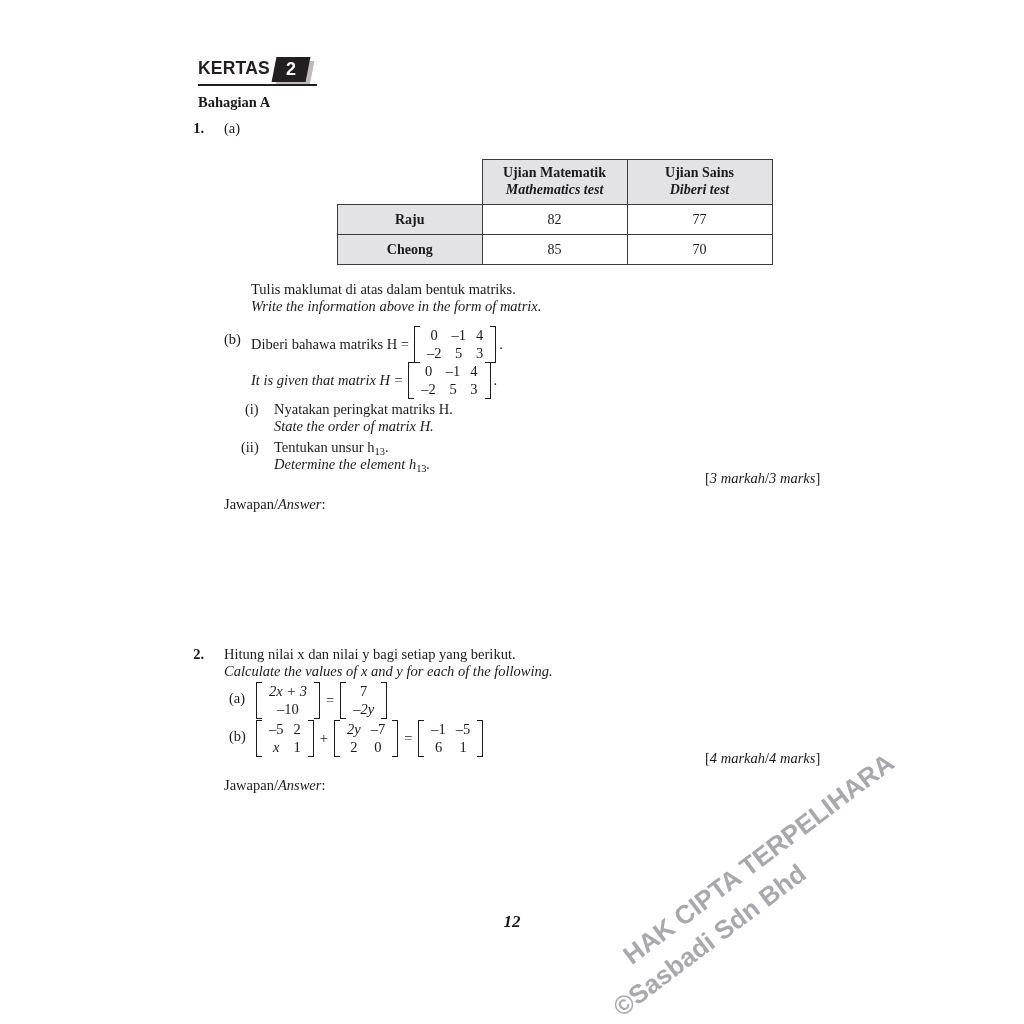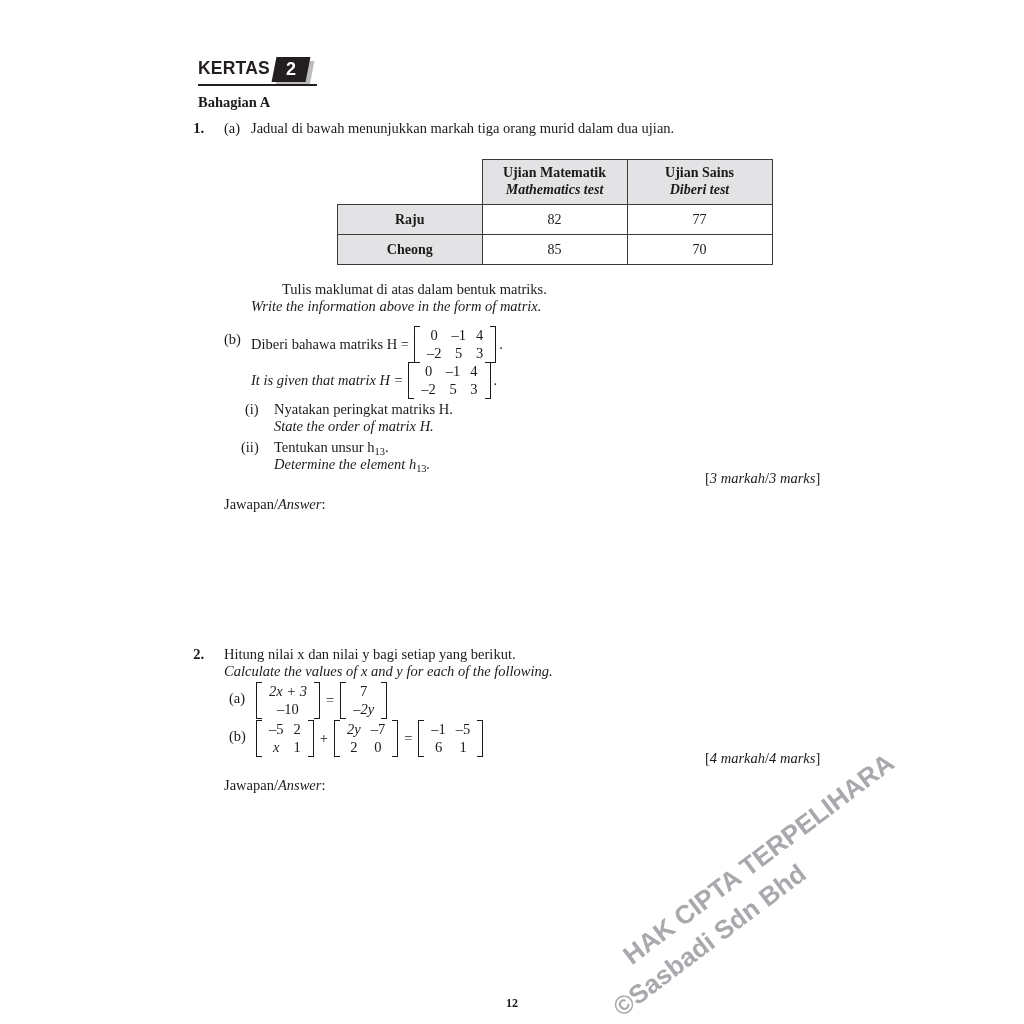--- a/index.html
+++ b/index.html
@@ -234,45 +234,45 @@
     top: 292px;
     font-size: 26px;
     transform: rotate(-37deg);
   }
 
   
   .page-number {
     position: absolute;
     left: 0;
     right: 0;
-    top: 996px;
+    top: 912px;
     text-align: center;
     font-weight: bold;
-    font-size: 12px;
+    font-size: 17px;
+    font-style: italic;
   }
 </style>
 </head>
 <body>
 
 <div class="page">
 
   <div class="kertas-block">
     <div class="kertas-word">KERTAS</div>
     <div class="kertas-badge-shadow"></div>
     <div class="kertas-badge">
       <span>2</span>
     </div>
   </div>
   <div class="kertas-rule"></div>
 
   <div class="bahagian">Bahagian A</div>
 
   <div class="q-num" style="left:186px; top:120px; width:18px;">1.</div>
   <div class="q-label" style="left:224px; top:120px;">(a)</div>
-  <div class="ln" style="left:251px; top:120px;">Jadual di bawah menunjukkan markah tiga orang murid dalam dua ujian.</div>
 
   <table class="marks-table">
     <thead>
       <tr>
         <th class="corner"></th>
         <th>
           <span>Ujian Matematik</span>
           <span class="en">Mathematics test</span>
         </th>
         <th>
@@ -288,21 +288,21 @@
         <td class="val">77</td>
       </tr>
       <tr>
         <td class="name">Cheong</td>
         <td class="val">85</td>
         <td class="val">70</td>
       </tr>
     </tbody>
   </table>
 
-  <div class="ln" style="left:251px; top:281px;margin-left:31px;">Tulis maklumat di atas dalam bentuk matriks.</div>
+  <div class="ln" style="left:251px; top:281px;">Tulis maklumat di atas dalam bentuk matriks.</div>
   <div class="ln it" style="left:251px; top:298px;">Write the information above in the form of matrix.</div>
 
   <div class="q-label" style="left:224px; top:331px;">(b)</div>
   <div class="mrow" style="left:251px; top:326px;">
     <span class="txt">Diberi bahawa matriks H =</span>
     <span class="mtx">
       <span class="brk l"></span>
       <span class="body">
           <span class="mr">
             <span class="mc"><span class="n">0</span></span>

